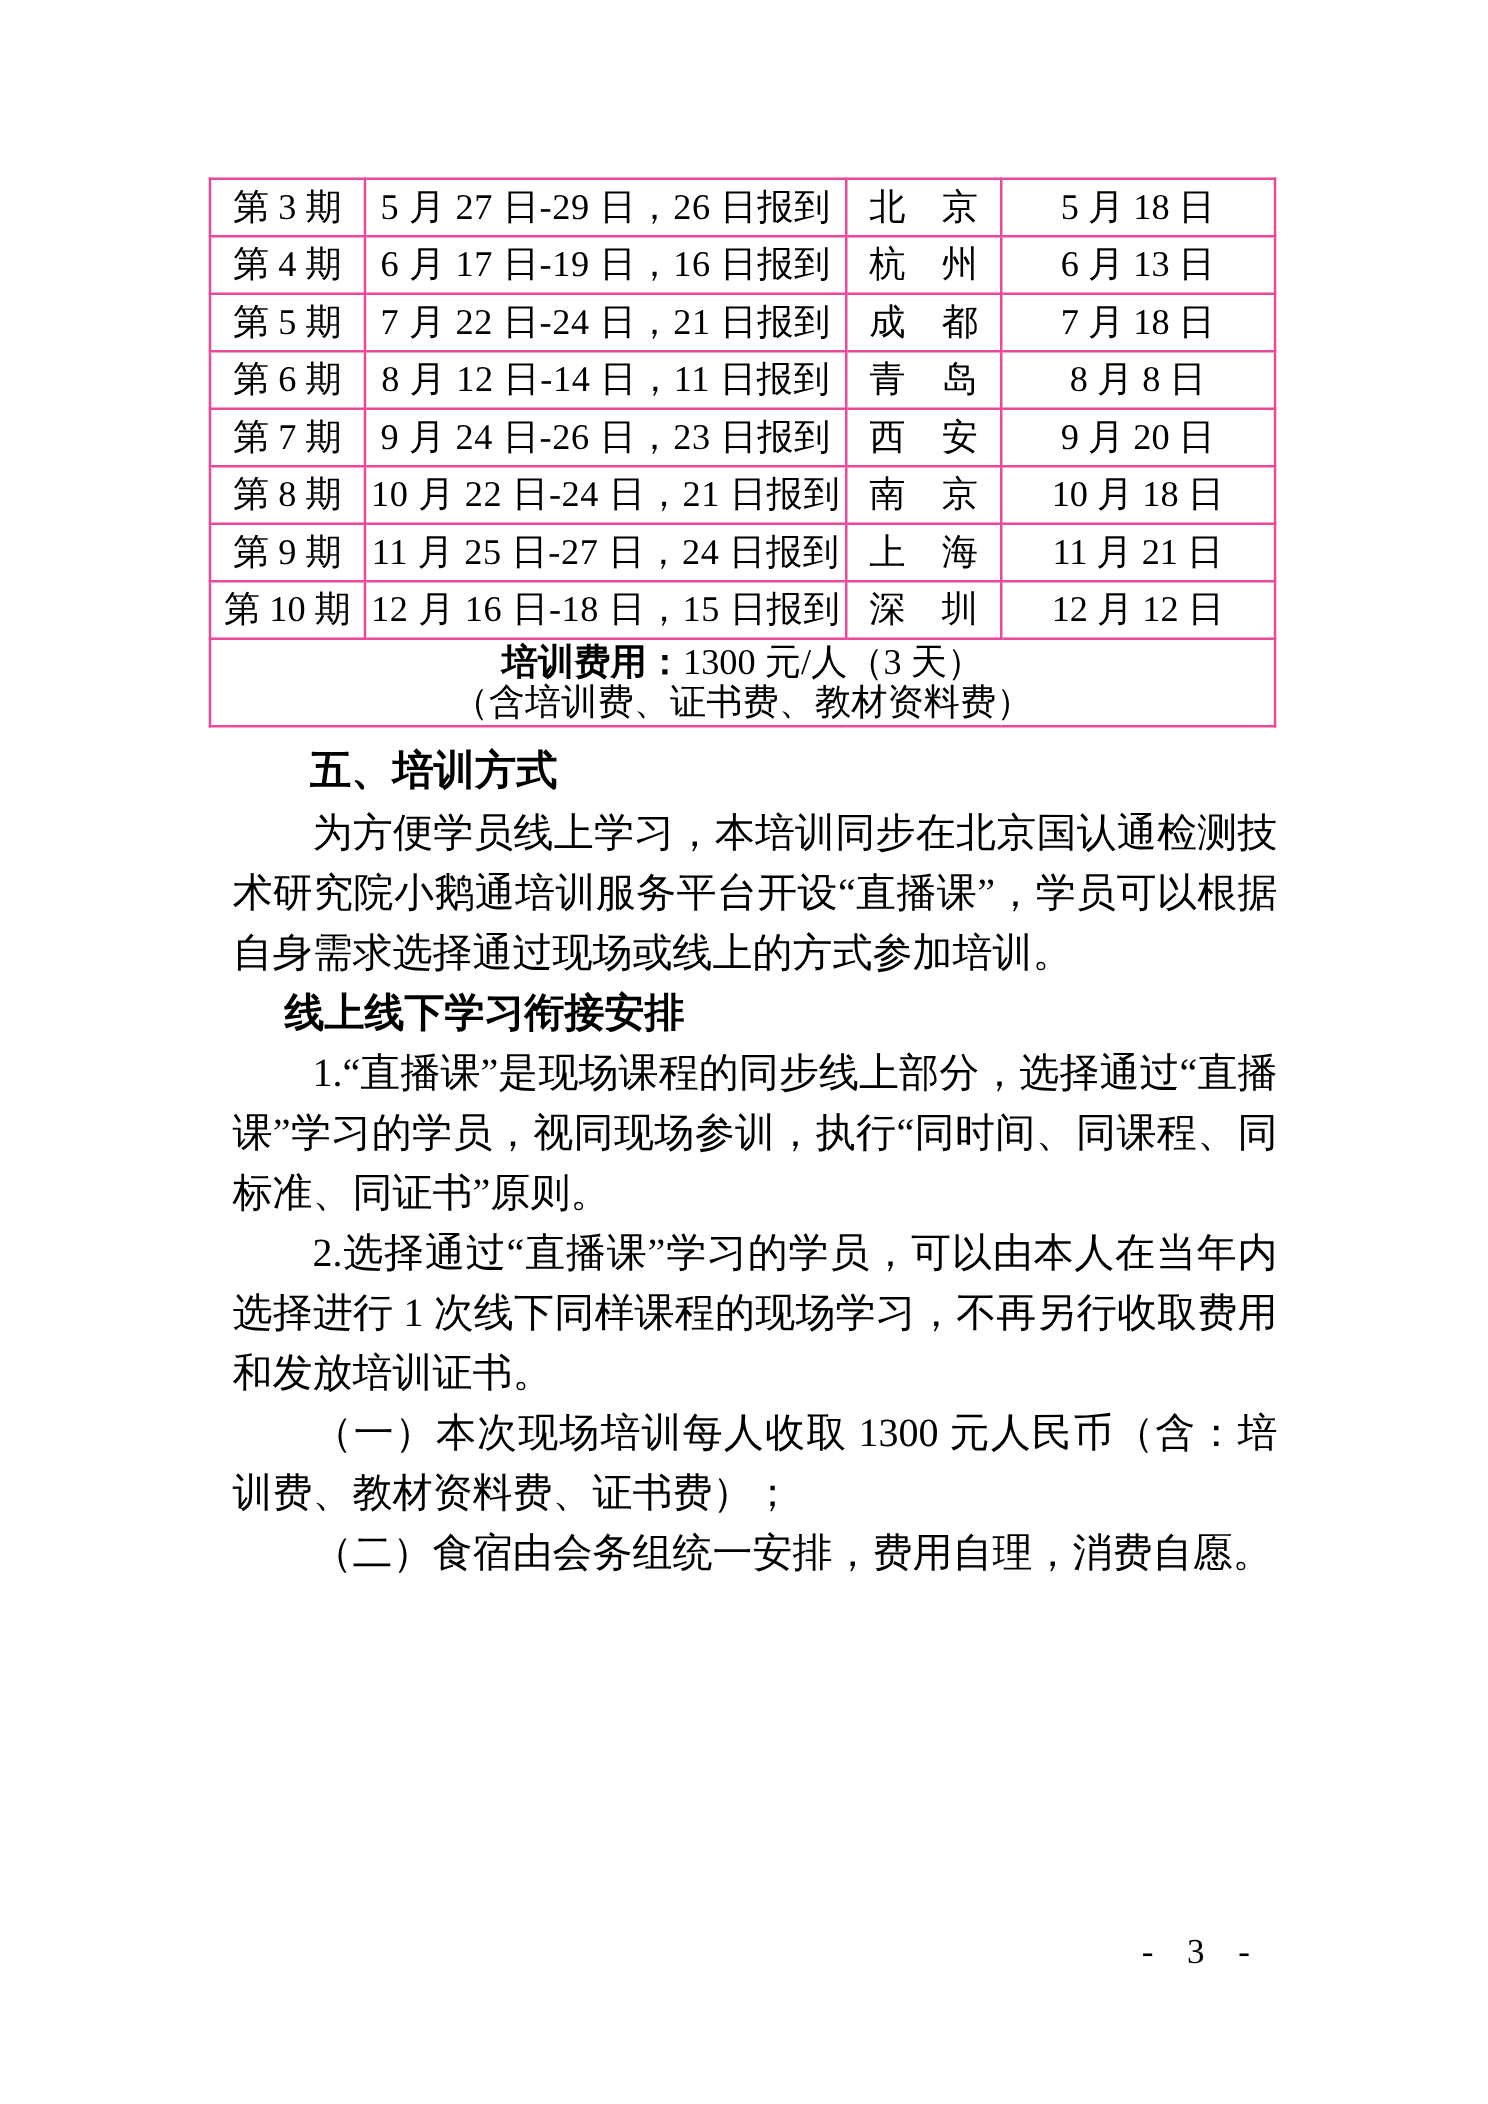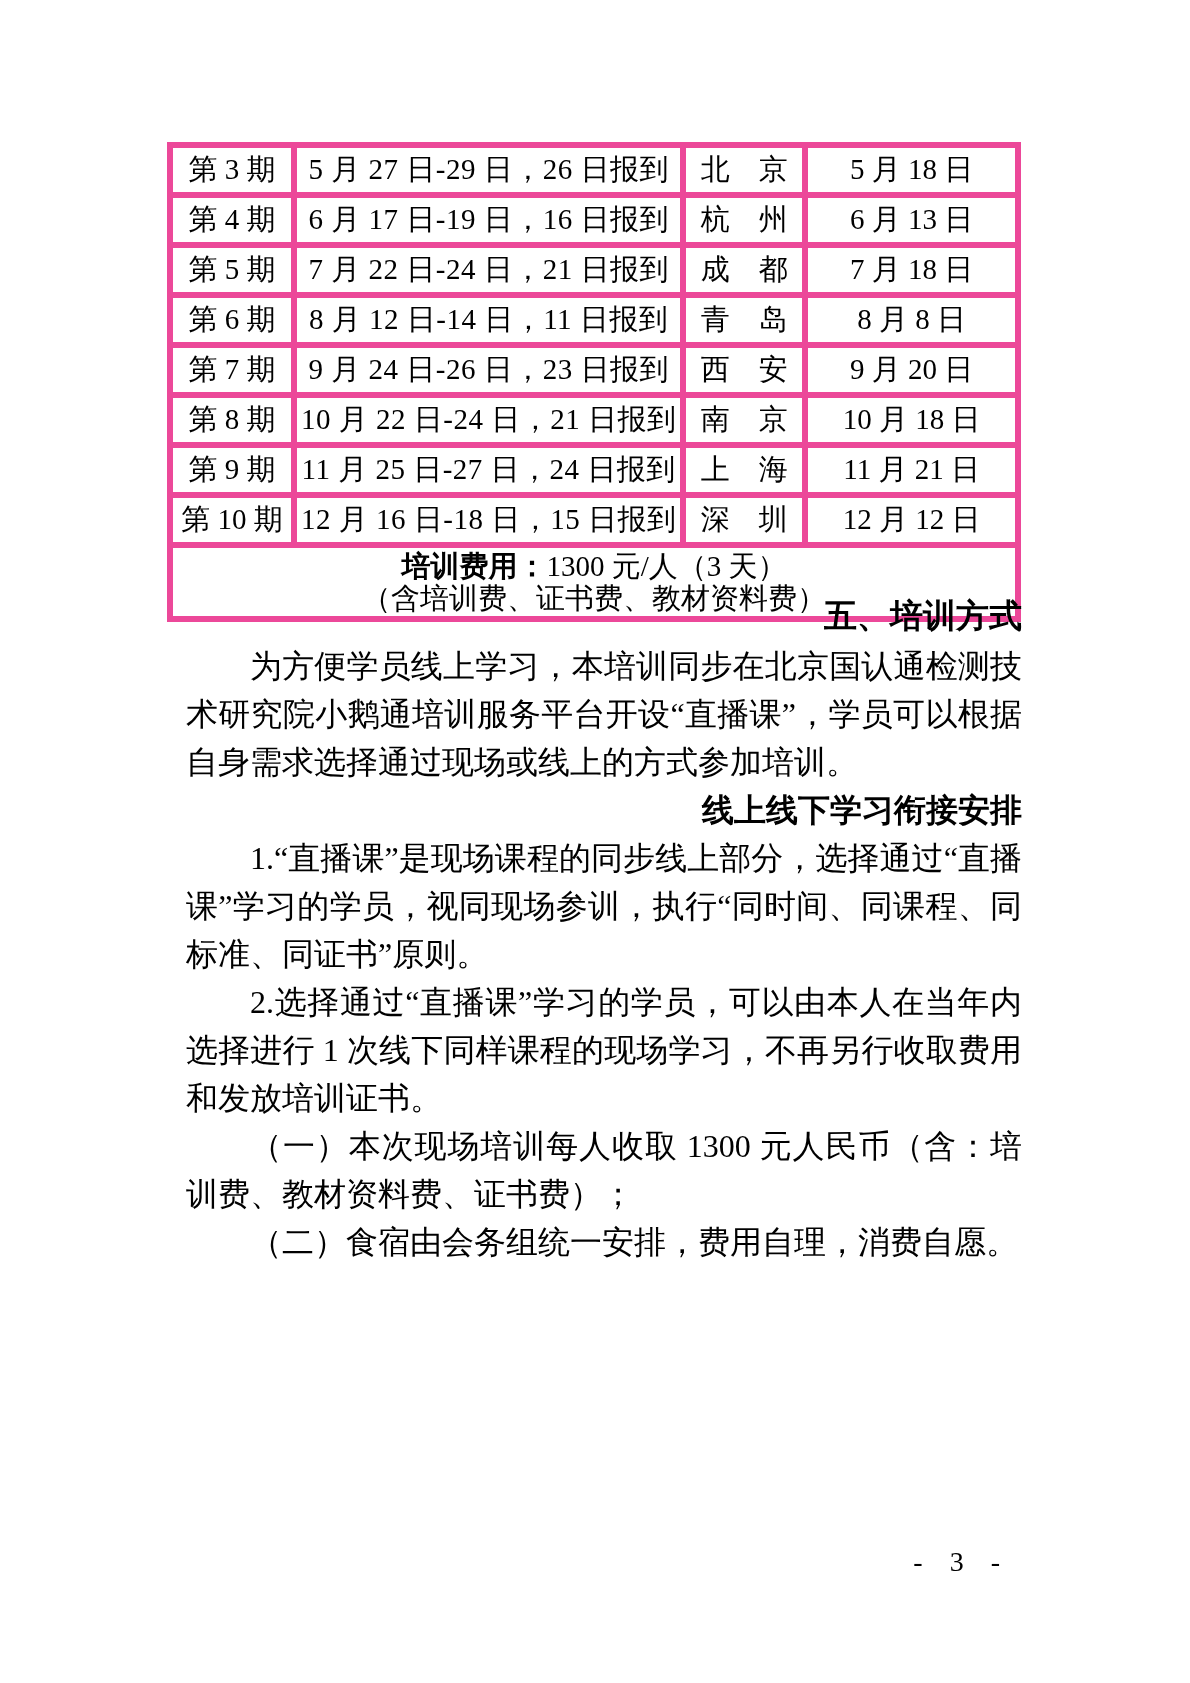--- a/index.html
+++ b/index.html
@@ -25,21 +25,21 @@
     top: 142px;
     width: 854px;
   }
   table.schedule {
     border-collapse: collapse;
     width: 100%;
     font-size: 29px;
     color: #000;
   }
   table.schedule td {
-    border: 6px solid #ec4899;
+    border: 2px solid #ec4899;
     height: 44px;
     text-align: center;
     vertical-align: middle;
     padding: 2px 4px;
     white-space: nowrap;
   }
   td.cell-dates { letter-spacing: 0.5px; }
   td.cell-footer {
     height: 64px;
     line-height: 32px;
@@ -60,33 +60,33 @@
     font-size: 32px;
     line-height: 48px;
     text-align: justify;
   }
   .section-heading {
     font-family: "Liberation Sans", "DejaVu Sans", sans-serif;
     font-weight: bold;
     font-size: 33px;
     line-height: 48px;
     padding-left: 62px;
-    text-align: right;
+    text-align: left;
     margin: 0 0 2px 0;
   }
   .section-heading.mt { margin-top: 9px; }
   .para {
     text-indent: 2em;
     margin: 0;
   }
   .subheading {
     font-weight: bold;
     text-indent: 1.3em;
     margin: 0;
-    text-align: right;
+    text-align: left;
   }
   
   .page-number {
     position: absolute;
     right: 180px;
     top: 1546px;
     font-size: 28px;
     letter-spacing: 10px;
     color: #000;
   }

